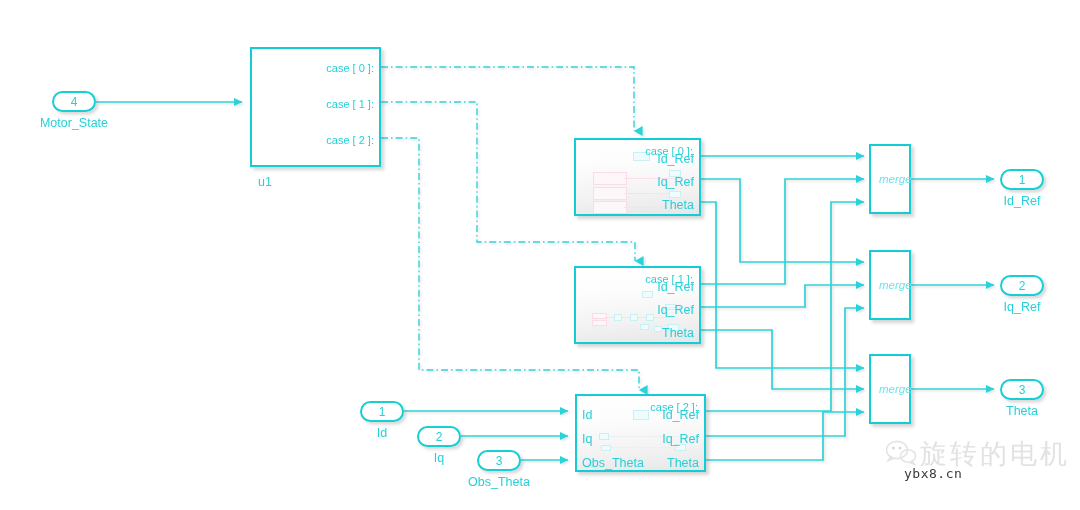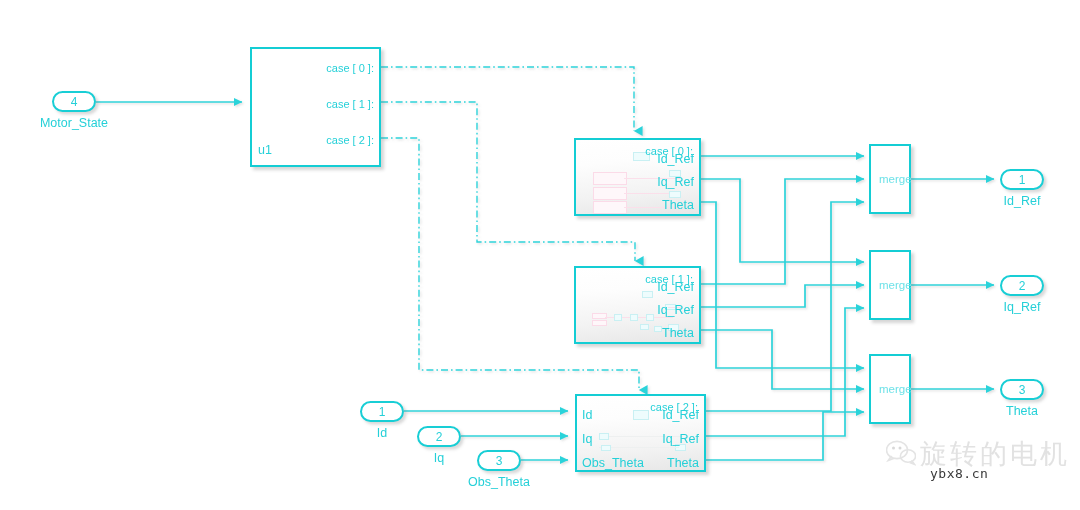--- a/index.html
+++ b/index.html
@@ -63,24 +63,26 @@
     text-align: left;
     font-size: 12.5px;
   }
   .merge-text {
     left: 8px; right: 0;
     top: 50%;
     transform: translateY(-50%);
     text-align: right;
     font-size: 11.5px;
     color: #6fe2e8;
+    font-style: italic;
   }
   .u1-text {
     left: 6px;
     font-size: 12.5px;
+    margin-top: 32px;
   }
   
   .ioport {
     position: absolute;
     box-sizing: border-box;
     border: 2.2px solid #18ced5;
     border-radius: 11px;
     background: #ffffff;
     color: #25d0d8;
     font-size: 12px;
@@ -313,16 +315,16 @@
   <div class="watermark" style="left:886px; top:440px;">
     <svg width="30" height="26" viewBox="0 0 30 26">
       <ellipse cx="11" cy="10" rx="10.5" ry="8.6" fill="none" stroke="#e4e4e4" stroke-width="1.6"></ellipse>
       <path d="M5,16.5 L2.2,20.5 L7,18.6 Z" fill="none" stroke="#e4e4e4" stroke-width="1.6"></path>
       <ellipse cx="22" cy="16" rx="7.6" ry="6.2" fill="none" stroke="#e4e4e4" stroke-width="1.6"></ellipse>
       <path d="M26,21 L28.4,24.2 L24.6,22.8 Z" fill="none" stroke="#e4e4e4" stroke-width="1.6"></path>
       <circle cx="7.5" cy="8" r="1.5" fill="#d8d8d8"></circle>
       <circle cx="14" cy="8" r="1.5" fill="#d8d8d8"></circle>
     </svg>
     <div class="wm-cn" style="left:34px; top:-4px;">旋转的电机</div>
-    <div class="wm-url" style="left:18px; top:26px;margin-left:26px;">ybx8.cn</div>
+    <div class="wm-url" style="left:18px; top:26px;">ybx8.cn</div>
   </div>
 
 </div>
 
 </body></html>

